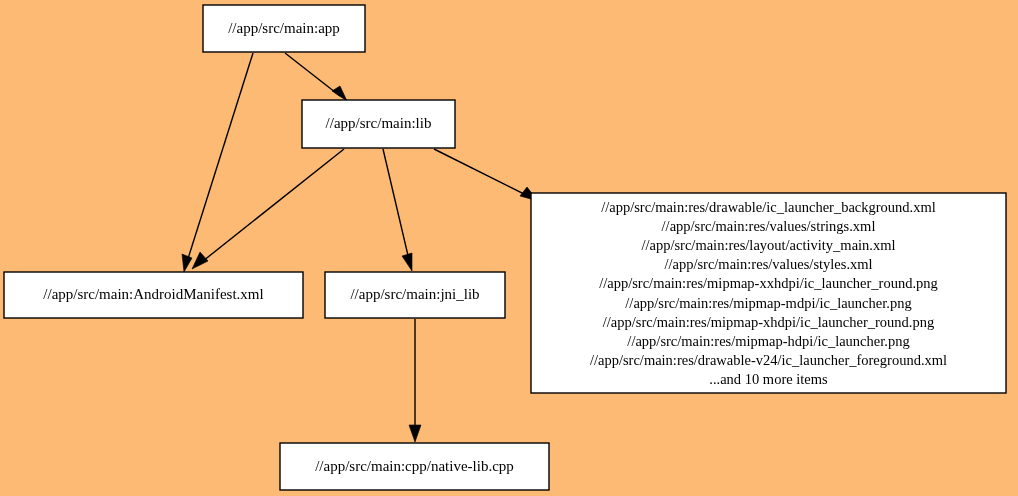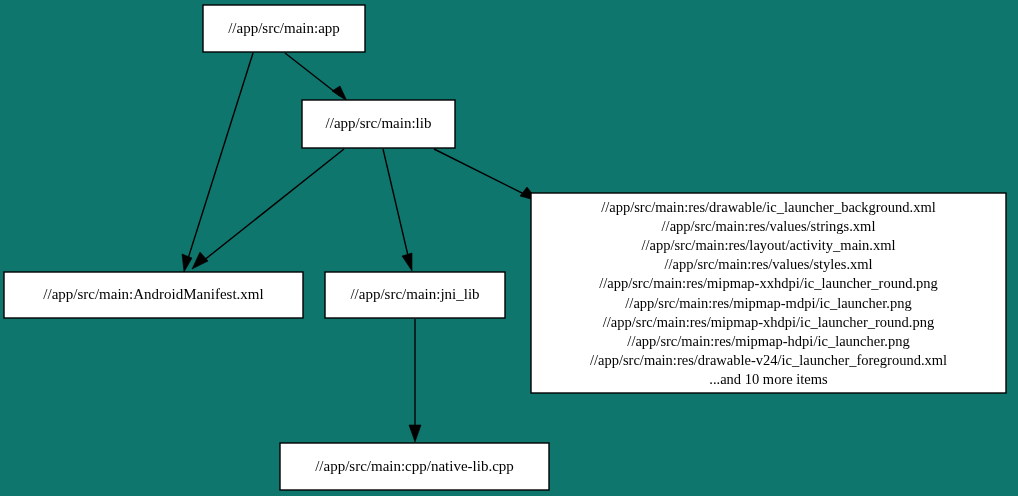--- a/index.html
+++ b/index.html
@@ -10,21 +10,21 @@
   body {
     width: 1018px;
     height: 496px;
     overflow: hidden;
     font-family: "Liberation Serif", "DejaVu Serif", serif;
   }
   #graph-root {
     position: relative;
     width: 1018px;
     height: 496px;
-    background: #0f766e;
+    background: #fdba74;
   }
   #graph-svg {
     position: absolute;
     top: 0;
     left: 0;
     width: 1018px;
     height: 496px;
     display: block;
   }
   .node-box {

